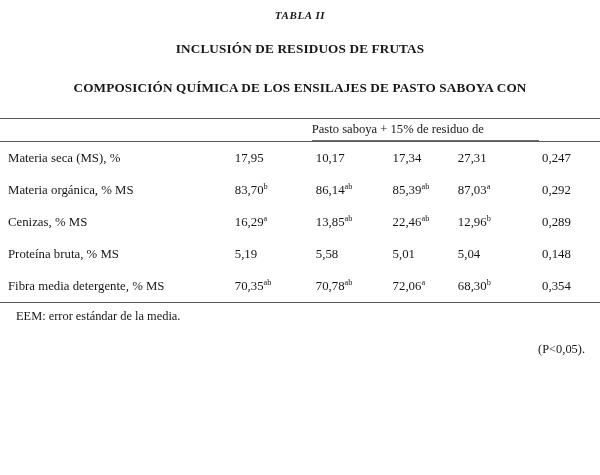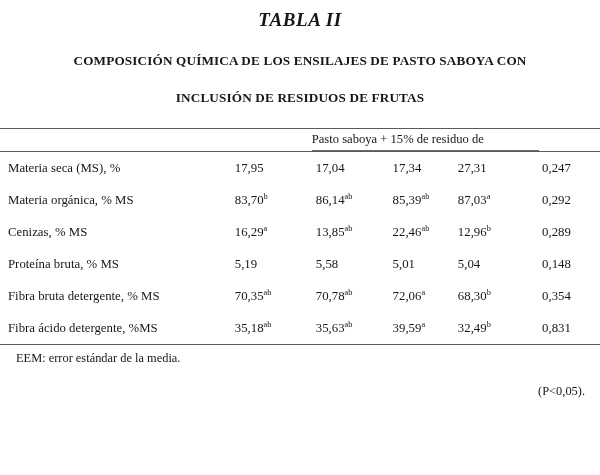--- a/index.html
+++ b/index.html
@@ -21,21 +21,21 @@
     width: 600px;
     height: 475px;
     box-sizing: border-box;
   }
 
   
   .tbl-number {
     text-align: center;
     font-style: italic;
     font-weight: bold;
-    font-size: 19px;
+    font-size: 11px;
     letter-spacing: 0.6px;
     margin-top: 9px;
   }
   .tbl-title {
     text-align: center;
     font-weight: bold;
     font-size: 13.2px;
     letter-spacing: 0.15px;
     line-height: 1.25;
   }
@@ -142,22 +142,22 @@
     margin-top: 16px;
   }
 </style>
 </head>
 <body>
 
 <div class="page">
 
   <div class="tbl-number">TABLA II</div>
 
+  <div class="tbl-title line2">INCLUSIÓN DE RESIDUOS DE FRUTAS</div>
   <div class="tbl-title line1">COMPOSICIÓN QUÍMICA DE LOS ENSILAJES DE PASTO SABOYA CON</div>
-  <div class="tbl-title line2">INCLUSIÓN DE RESIDUOS DE FRUTAS</div>
 
   <div class="table-wrap">
 
     <hr class="rule">
 
     <table class="maintable">
       <colgroup>
         <col class="c-label">
         <col class="c-pasto">
         <col class="c-mara">
@@ -189,21 +189,21 @@
         <col class="c-mara">
         <col class="c-pina">
         <col class="c-plat">
         <col class="c-eem">
       </colgroup>
       <tbody>
 
         <tr class="datarow">
           <td class="c-label">Materia seca (MS), %</td>
           <td><span>17,95</span><sup></sup></td>
-          <td><span>17,04</span><sup></sup></td>
+          <td><span>10,17</span><sup></sup></td>
           <td><span>17,34</span><sup></sup></td>
           <td><span>27,31</span><sup></sup></td>
           <td>0,247</td>
         </tr>
 
         <tr class="datarow">
           <td class="c-label">Materia orgánica, % MS</td>
           <td><span>83,70</span><sup>b</sup></td>
           <td><span>86,14</span><sup>ab</sup></td>
           <td><span>85,39</span><sup>ab</sup></td>
@@ -223,36 +223,28 @@
         <tr class="datarow">
           <td class="c-label">Proteína bruta, % MS</td>
           <td><span>5,19</span><sup></sup></td>
           <td><span>5,58</span><sup></sup></td>
           <td><span>5,01</span><sup></sup></td>
           <td><span>5,04</span><sup></sup></td>
           <td>0,148</td>
         </tr>
 
         <tr class="datarow">
-          <td class="c-label">Fibra bruta detergente, % MS</td>
+          <td class="c-label">Fibra media detergente, % MS</td>
           <td><span>70,35</span><sup>ab</sup></td>
           <td><span>70,78</span><sup>ab</sup></td>
           <td><span>72,06</span><sup>a</sup></td>
           <td><span>68,30</span><sup>b</sup></td>
           <td>0,354</td>
         </tr>
 
-        <tr class="datarow">
-          <td class="c-label">Fibra ácido detergente, %MS</td>
-          <td><span>35,18</span><sup>ab</sup></td>
-          <td><span>35,63</span><sup>ab</sup></td>
-          <td><span>39,59</span><sup>a</sup></td>
-          <td><span>32,49</span><sup>b</sup></td>
-          <td>0,831</td>
-        </tr>
 
       </tbody>
     </table>
 
     <hr class="rule">
   </div>
 
   <div class="notes">
     <div class="note-eem">EEM: error estándar de la media.</div>
     <div class="note-tail">(P&lt;0,05).</div>

